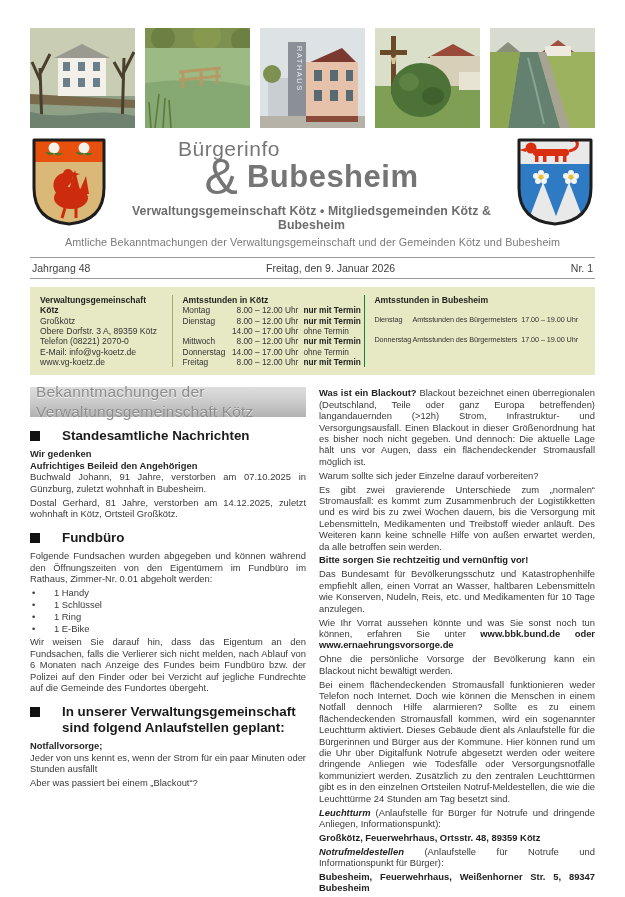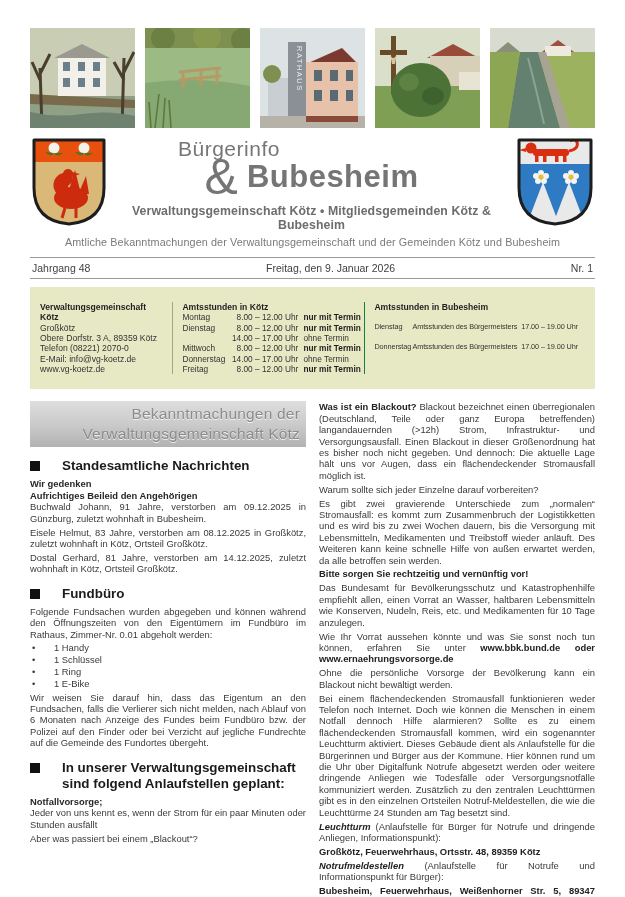--- a/index.html
+++ b/index.html
@@ -20,21 +20,21 @@
   .mast-mainline{display:flex;align-items:center;justify-content:center;gap:9px;color:#757575;margin-top:-4px;}
   .mt-koetz,.mt-bub{font-size:31px;font-weight:700;letter-spacing:.5px;}
   .mt-amp{font-size:50px;font-weight:400;line-height:.8;}
   .mast-sub1{text-align:center;font-size:12.3px;font-weight:700;color:#6d6d6d;margin-top:7px;letter-spacing:.1px;}
   .mast-sub2{text-align:center;font-size:10.8px;color:#7a7a7a;margin-top:4px;letter-spacing:.1px;}
 
   
   .meta{display:flex;justify-content:space-between;align-items:center;border-top:1.5px solid #9a9a9a;border-bottom:1.5px solid #9a9a9a;padding:4px 2px;margin-top:9px;font-size:10.5px;color:#3f3f3f;}
 
   
-  .infobox{background:#e7e9c4;display:flex;padding:15px 8px;margin-top:8px;}
+  .infobox{background:#e7e9c4;display:flex;padding:8px 8px;margin-top:8px;}
   .ib-col{padding:0 9px;box-sizing:border-box;}
   .ib-col.c1{width:148px;padding-left:2px;}
   .ib-col.c2{width:192px;border-left:1px solid #a3a878;}
   .ib-col.c3{flex:1;border-left:1px solid #15803d;}
   .ib-title{font-weight:700;font-size:8.6px;line-height:10.4px;color:#1f1f1f;}
   .ib-line{font-size:8.6px;line-height:10.3px;color:#333;}
   .hrow{display:flex;font-size:8.3px;line-height:10.3px;color:#333;white-space:nowrap;}
   .hday{width:44px;flex:0 0 auto;}
   .htime{width:72px;flex:0 0 auto;text-align:right;padding-right:5px;}
   .hnote{flex:1;}
@@ -43,21 +43,21 @@
   .hrow2 .hday2{width:38px;flex:0 0 auto;}
   .hrow2 .hwhat{flex:1;}
   .hrow2 .htime2{padding-left:4px;}
   .hrow2.first{margin-top:10px;}
   .hrow2.gap{margin-top:10px;}
 
   
   .columns{display:flex;gap:13px;margin-top:12px;}
   .col{width:276px;box-sizing:border-box;}
 
-  .banner{height:46px;background:linear-gradient(180deg,#dedede 0%,#cbcbcb 50%,#b2b2b2 100%);display:flex;align-items:center;justify-content:center;text-align:right;color:#8c8c8c;font-size:15.5px;line-height:1.3;letter-spacing:.2px;text-shadow:0 1px 0 rgba(255,255,255,.75);margin-bottom:8px;padding:2px 6px;box-sizing:border-box;}
+  .banner{height:30px;background:linear-gradient(180deg,#dedede 0%,#cbcbcb 50%,#b2b2b2 100%);display:flex;align-items:center;justify-content:center;text-align:left;color:#8c8c8c;font-size:15.5px;line-height:1.3;letter-spacing:.2px;text-shadow:0 1px 0 rgba(255,255,255,.75);margin-bottom:8px;padding:2px 6px;box-sizing:border-box;}
 
   .heading{display:flex;gap:22px;font-weight:700;font-size:13.4px;color:#1b1b1b;margin:11px 0 4px;line-height:1.2;}
   .heading .sq{width:10px;height:10px;background:#111;margin-top:3px;flex:0 0 auto;}
   .subhead{font-weight:700;font-size:9.4px;line-height:11.4px;color:#272727;}
   .para{margin:0 0 2.5px;font-size:9.4px;line-height:11.4px;color:#3a3a3a;text-align:justify;hyphens:auto;-webkit-hyphens:auto;}
   .para .b{font-weight:700;color:#222;}
   .para .i{font-style:italic;}
   .bullets{margin:1px 0 2px;}
   .brow{display:flex;font-size:9.4px;line-height:11.8px;color:#3a3a3a;}
   .brow .dot{width:12px;padding-left:2px;flex:0 0 auto;}
@@ -317,22 +317,21 @@
 
   <div class="columns">
     <div class="col" id="left-col">
       <div class="banner">Bekanntmachungen der Verwaltungsgemeinschaft Kötz</div>
     <div class="heading">
           <span class="sq"></span>
           <span class="htext">Standesamtliche Nachrichten</span>
         </div>
         <div class="subhead">Wir gedenken</div>
         <div class="subhead">Aufrichtiges Beileid den Angehörigen</div>
-        <p class="para"><span>Buchwald Johann, 91 Jahre, verstorben am 09.12.2025 in Günzburg, zuletzt wohnhaft in Bubesheim.</span></p>
-        <p class="para"><span>Eisele Helmut, 83 Jahre, verstorben am 08.12.2025 in Großkötz, zuletzt wohnhaft in Kötz, Ortsteil Großkötz.</span></p>
+        <p class="para"><span>Buchwald Johann, 91 Jahre, verstorben am 07.10.2025 in Günzburg, zuletzt wohnhaft in Bubesheim.</span></p>
         <p class="para"><span>Dostal Gerhard, 81 Jahre, verstorben am 14.12.2025, zuletzt wohnhaft in Kötz, Ortsteil Großkötz.</span></p>
         <div class="heading">
           <span class="sq"></span>
           <span class="htext">Fundbüro</span>
         </div>
         <p class="para"><span>Folgende Fundsachen wurden abgegeben und können während den Öffnungszeiten von den Eigentümern im Fundbüro im Rathaus, Zimmer-Nr. 0.01 abgeholt werden:</span></p>
         <div class="bullets">
           <div class="brow">
             <span class="dot">•</span>
             <span class="btext">1 Handy</span>

